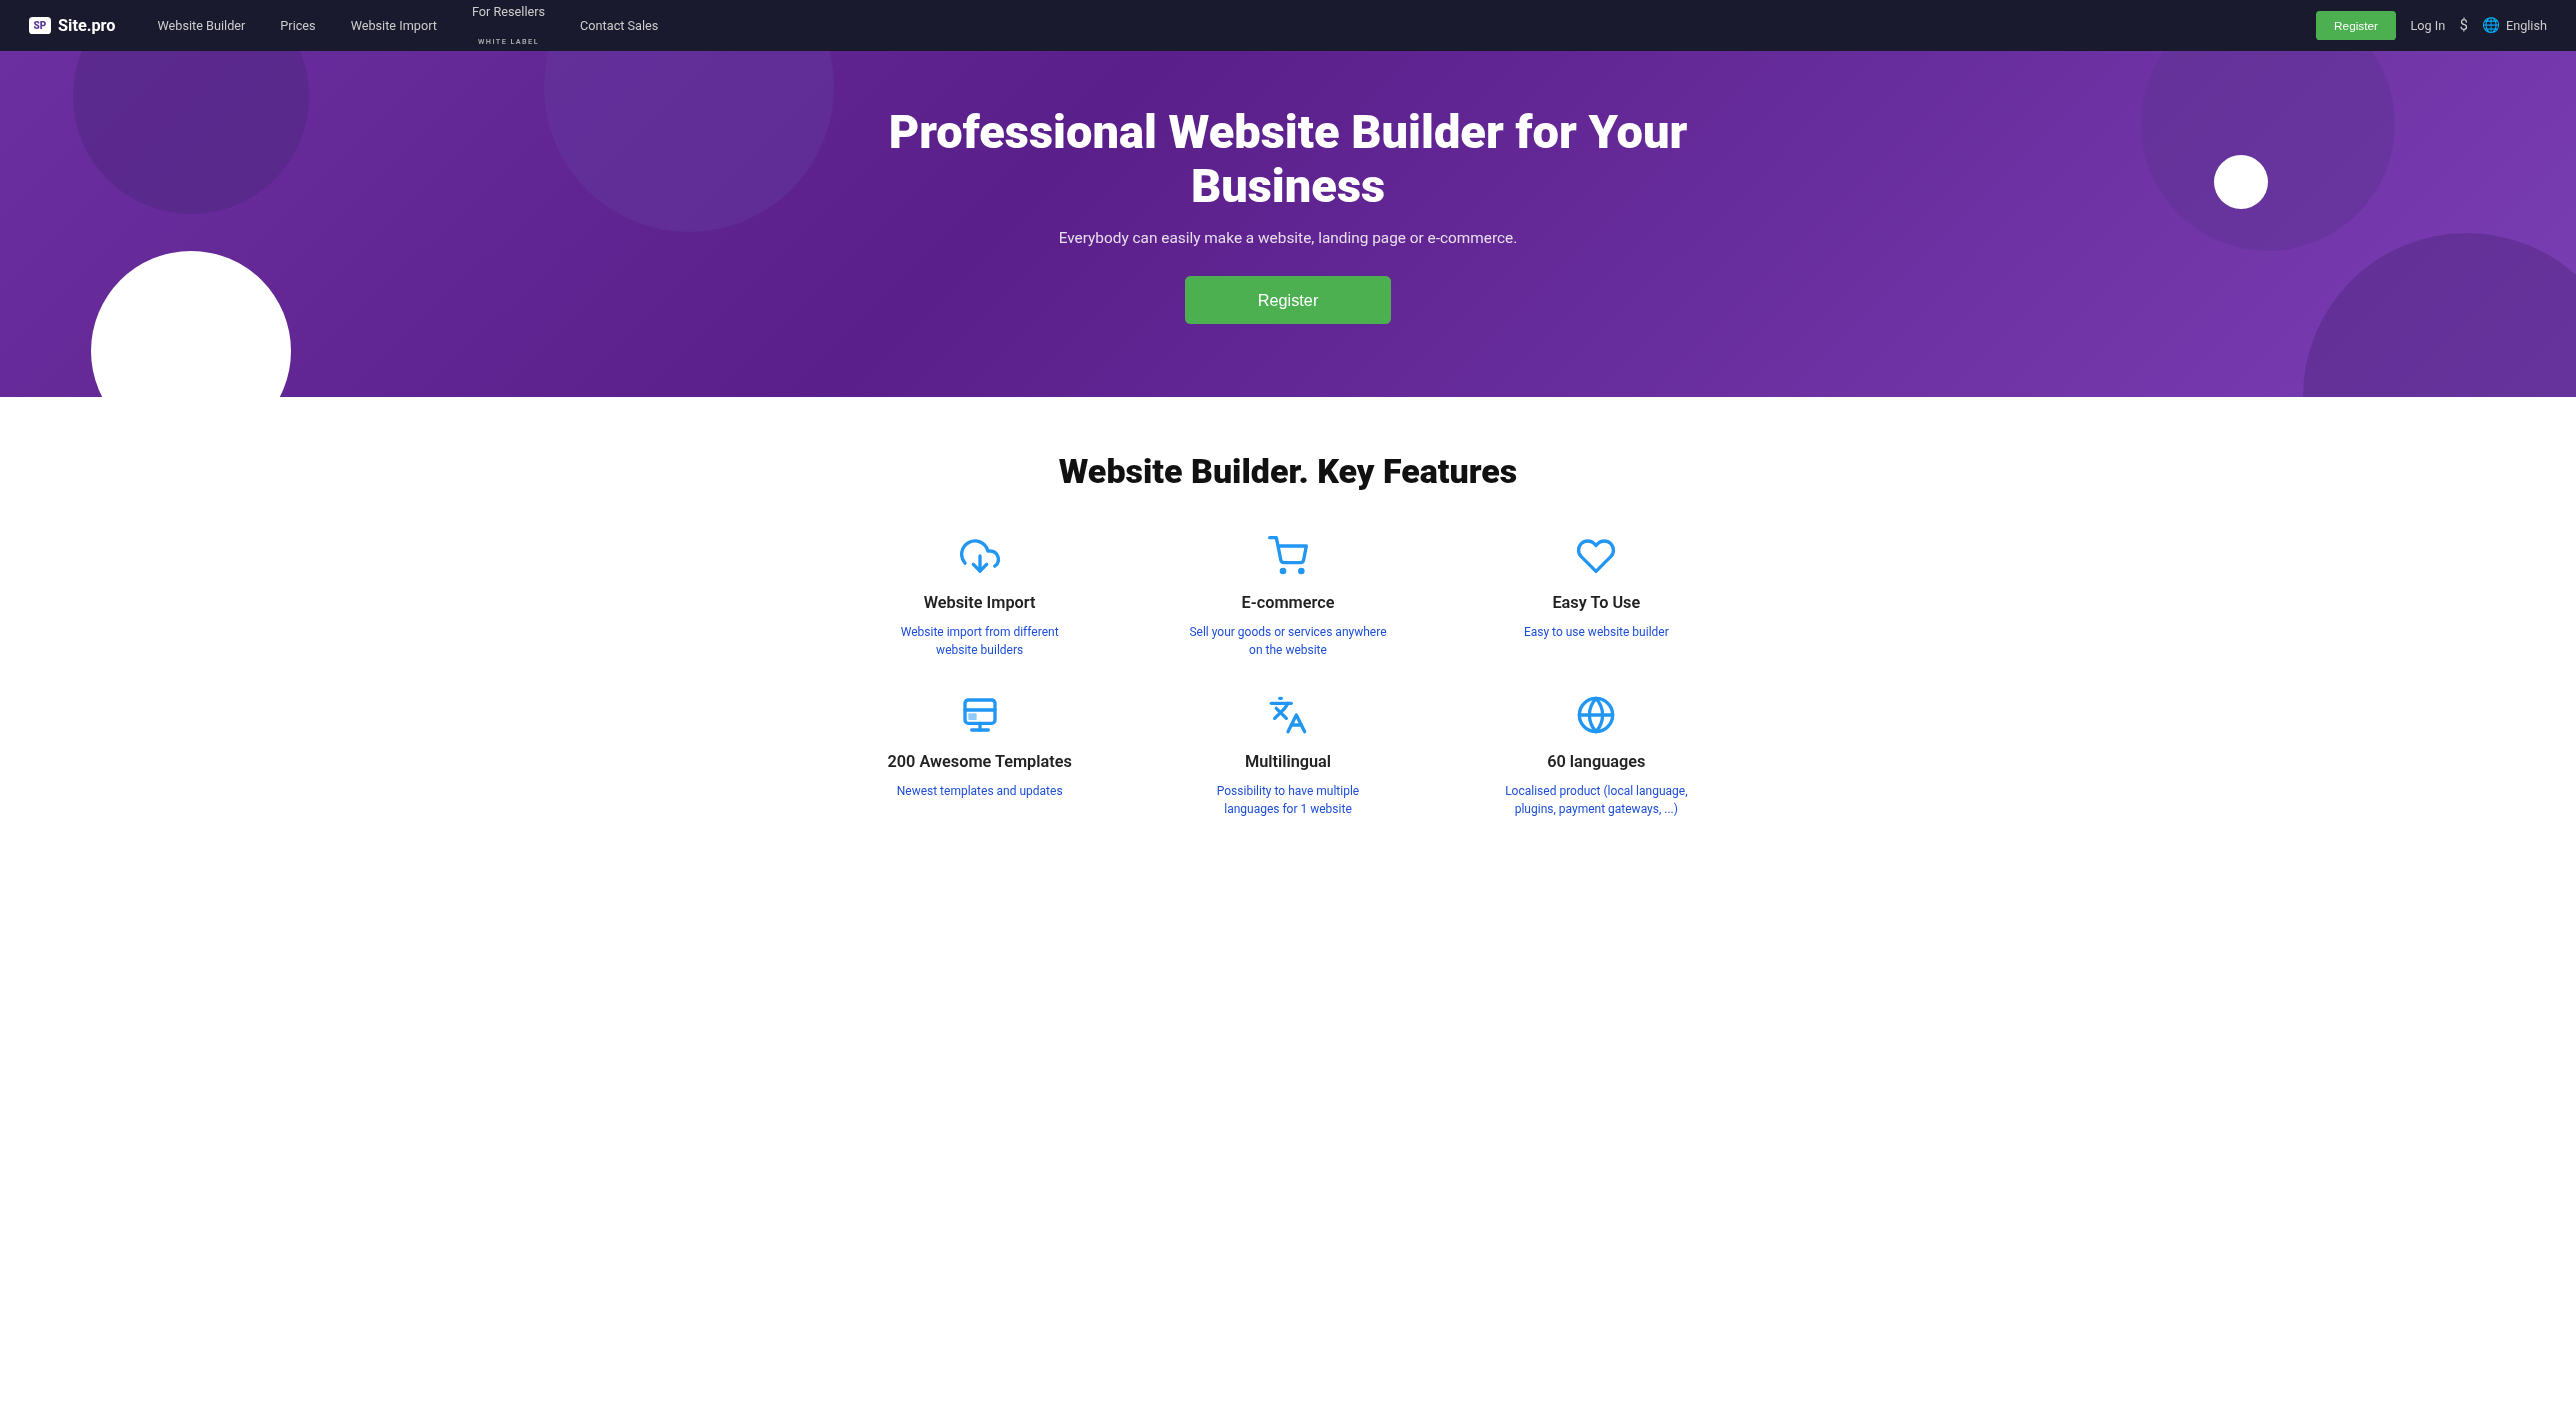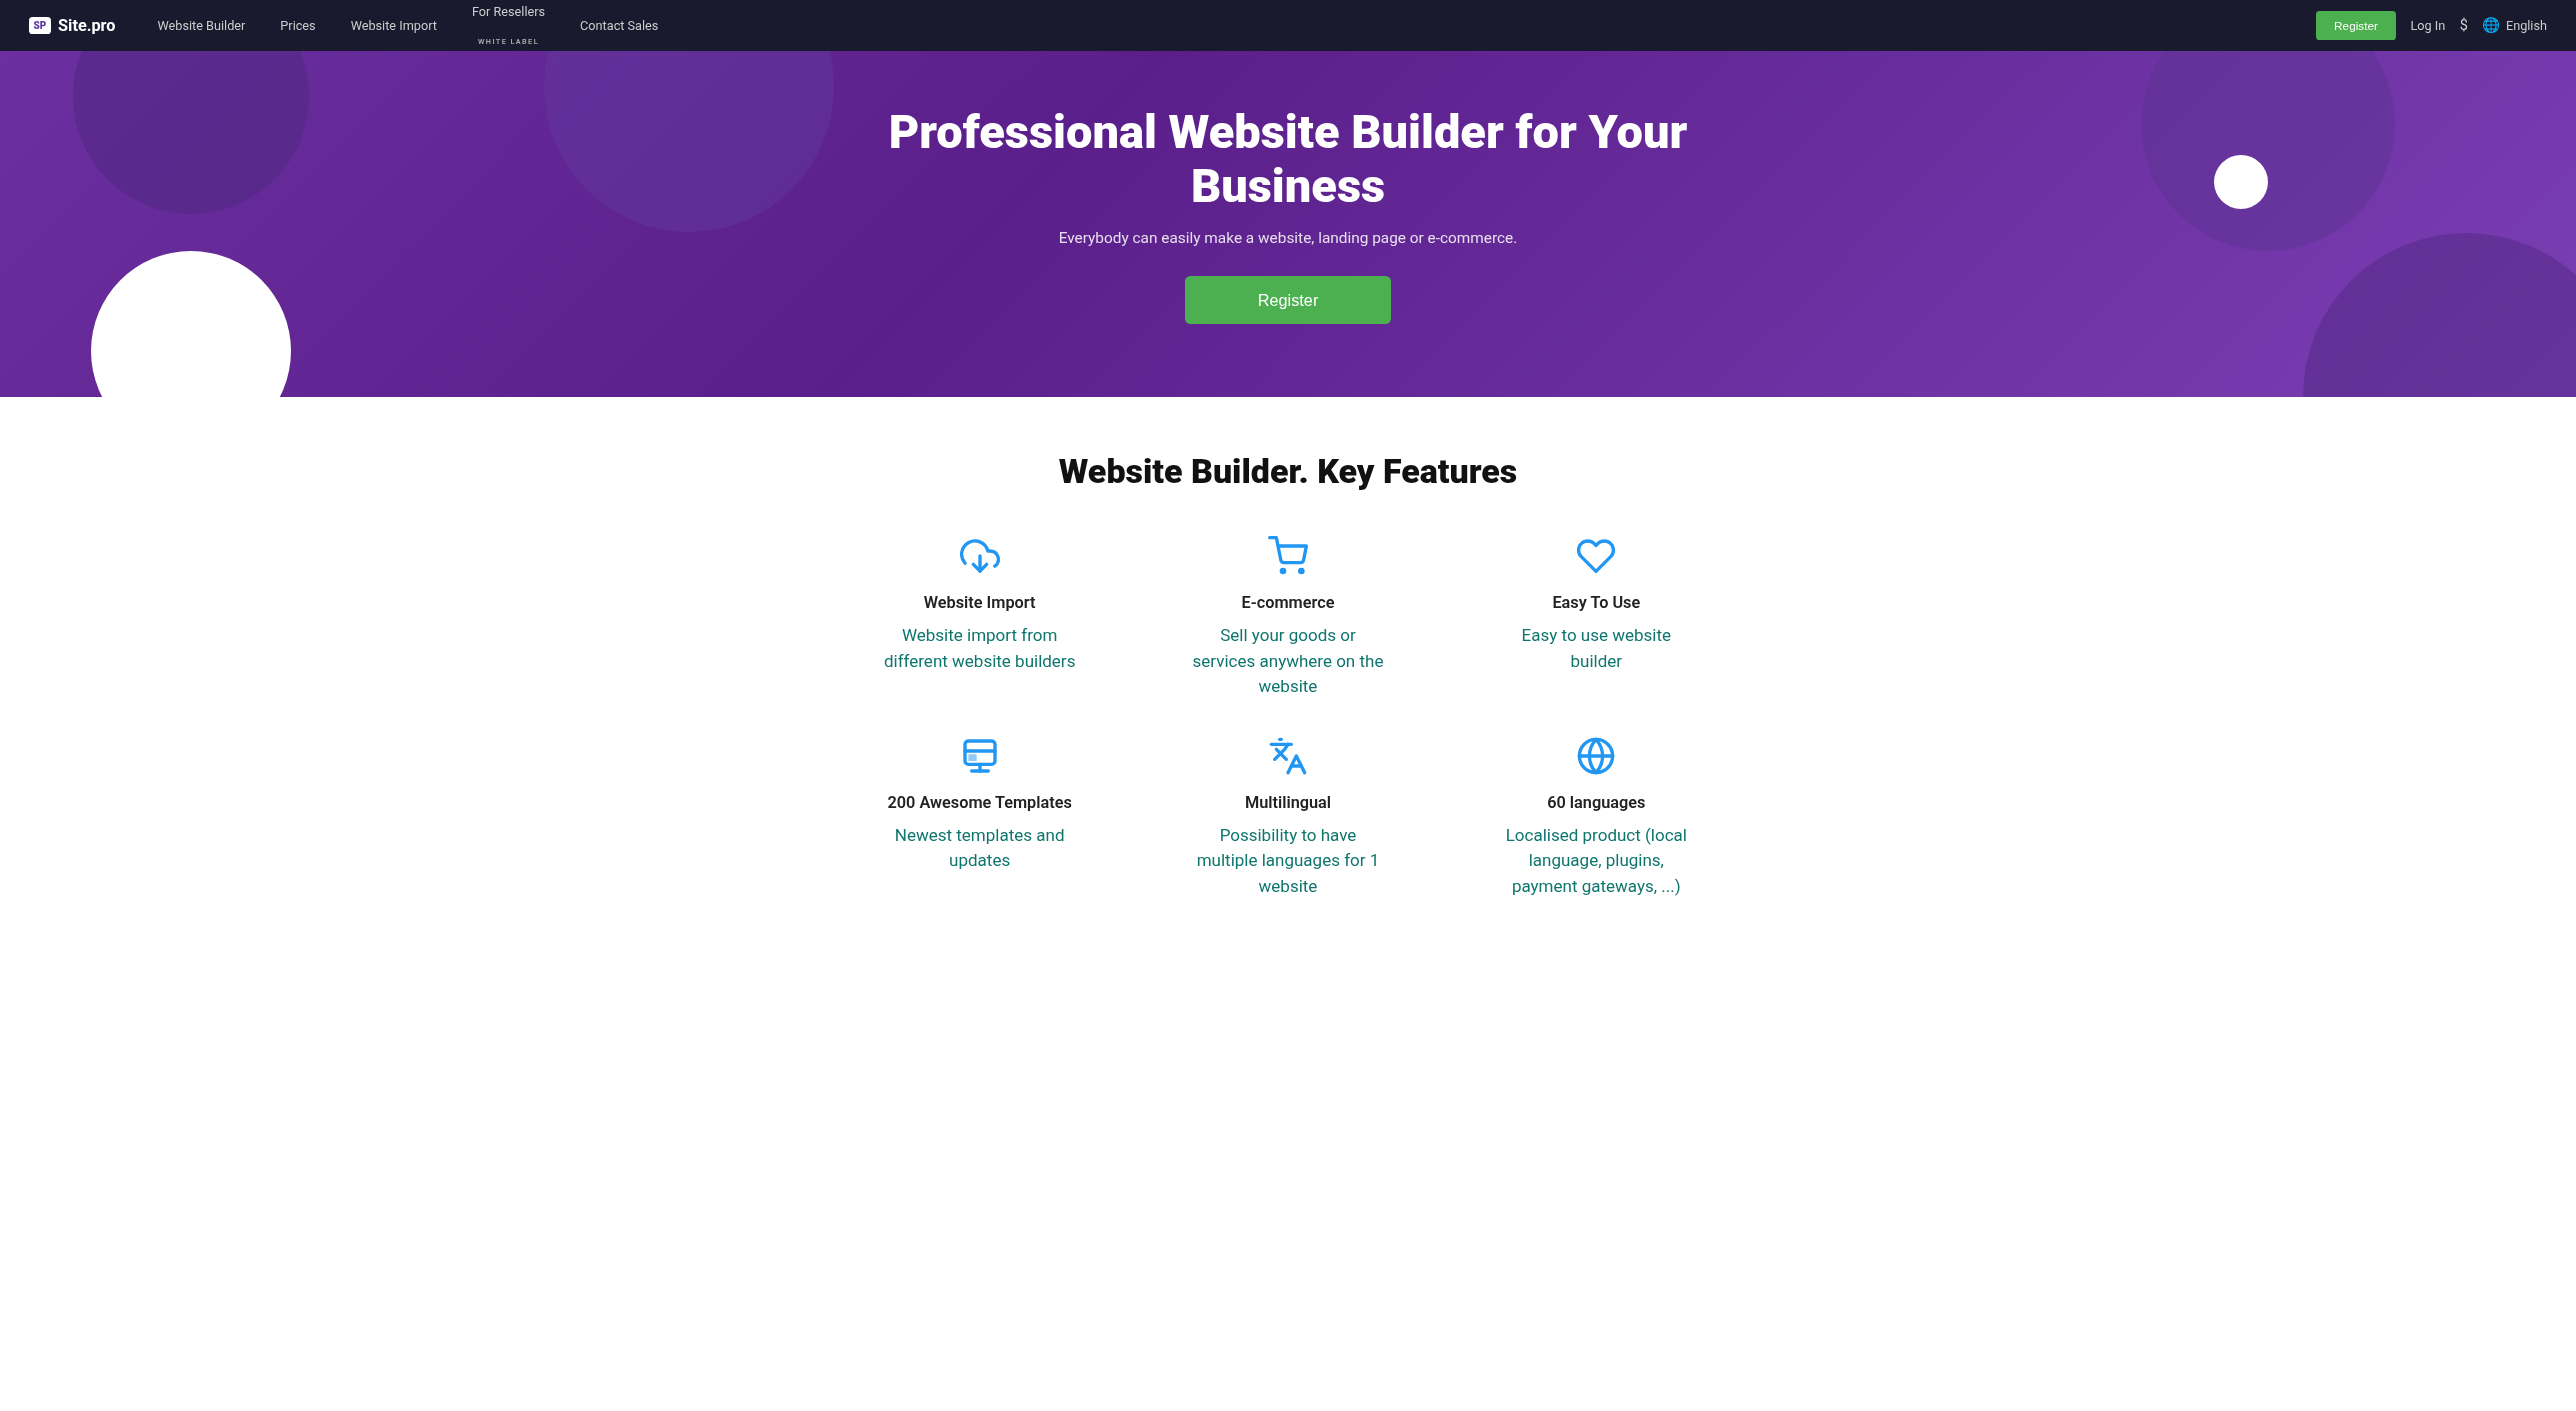--- a/index.html
+++ b/index.html
@@ -185,22 +185,22 @@
       font-size: 36px;
       color: #2196F3;
       line-height: 1;
     }
     .feature-name {
       font-size: 16.3px;
       font-weight: 600;
       color: #222;
     }
     .feature-desc {
-      font-size: 17px;
-      color: #0f766e;
+      font-size: 12px;
+      color: #1d4ed8;
       line-height: 1.5;
       max-width: 200px;
     }
 
     
     .icon-svg {
       width: 40px;
       height: 40px;
       color: #2196F3;
     }

